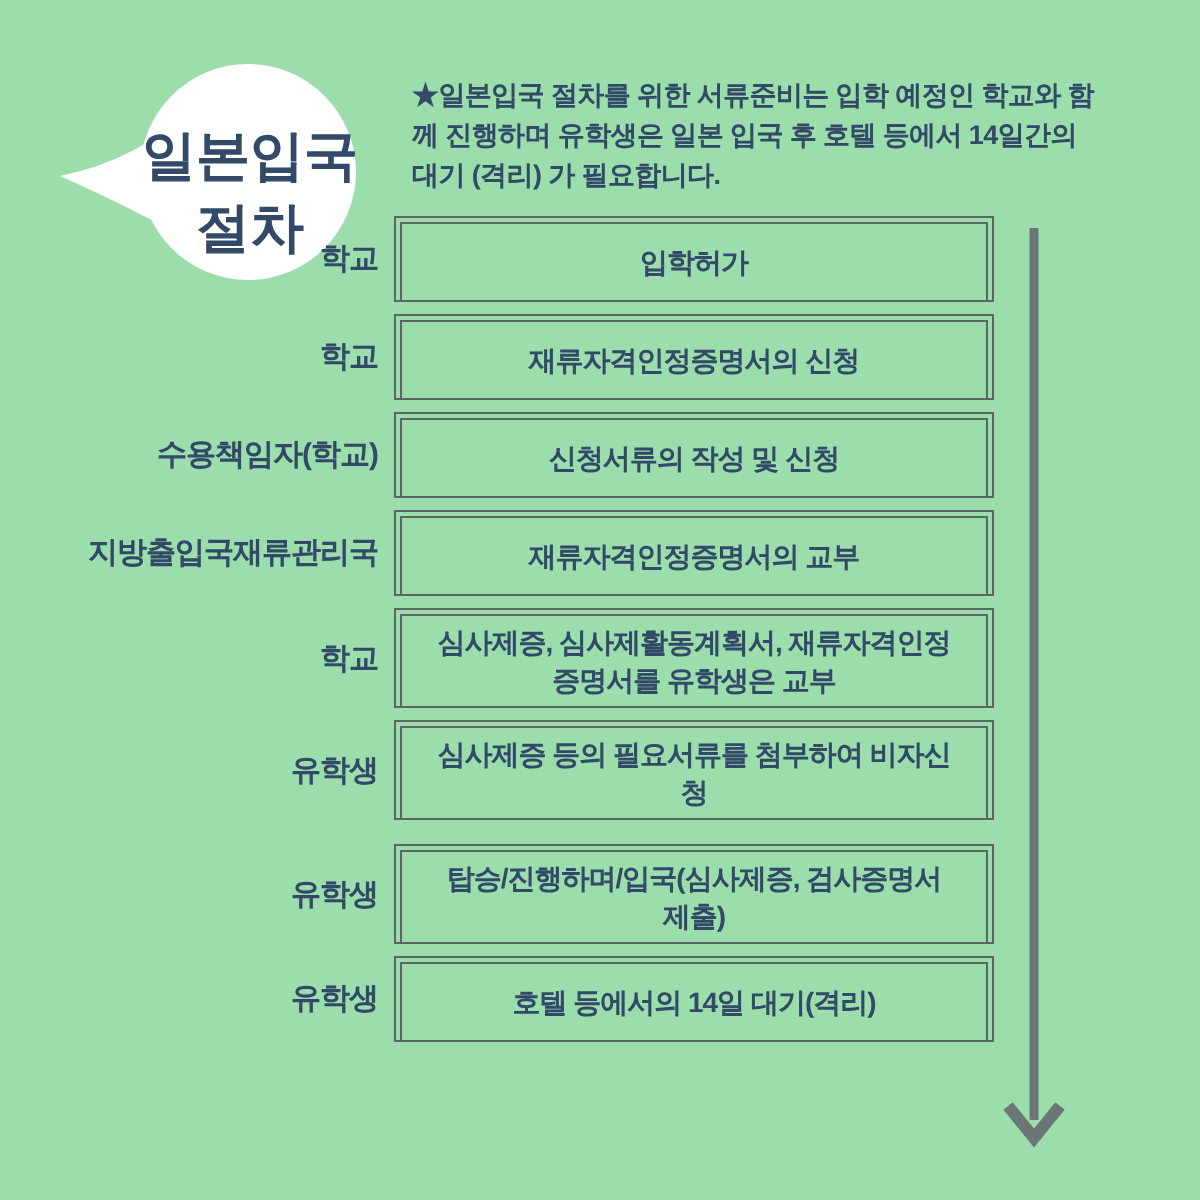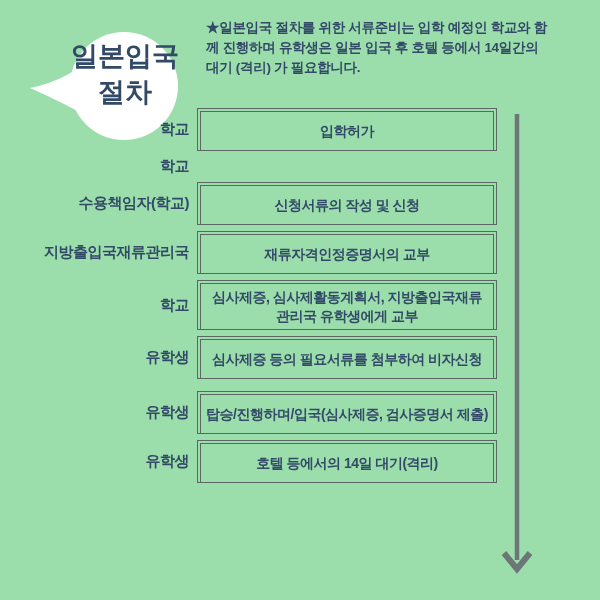--- a/index.html
+++ b/index.html
@@ -7,27 +7,27 @@
     position: relative;
     width: 600px; height: 600px;
     background: var(--bg, #9CDEAB);
     overflow: hidden;
     font-family: "Liberation Sans", sans-serif;
     color: var(--ink, #324A68);
   }
   
   #bubble-svg { position:absolute; left:0; top:0; }
   .bubble-title {
-    position:absolute; left:64px; top:38px; width:122px;
+    position:absolute; left:64px; top:60px; width:122px;
     text-align:center; font-weight:bold; font-size:27px; line-height:36px;
     color: var(--ink, #324A68);
   }
   
   .intro {
-    position:absolute; left:206px; top:18px; width:345px;
+    position:absolute; left:206px; top:38px; width:345px;
     font-size:13.5px; line-height:20px; font-weight:bold;
     color: var(--ink, #324A68);
     letter-spacing:-0.3px;
   }
   
   .flow {
     position:absolute; left:0; top:108px; width:497px;
     display:flex; flex-direction:column; gap:6px;
   }
   .flow-row { display:flex; align-items:stretch; }
@@ -40,21 +40,21 @@
   .step-box {
     flex:1;
     border:1.5px solid var(--line, #5C6664);
     padding:2px;
     background:transparent;
   }
   .step-box-inner {
     border:1.5px solid var(--line, #5C6664);
     min-height:31px; height:calc(100% - 3px);
     display:flex; align-items:center; justify-content:center;
-    text-align:center; padding:2px 5px;
+    text-align:center; padding:2px 16px;
     font-size:14px; font-weight:bold; line-height:19px;
     letter-spacing:-0.5px;
   }
   
   #arrow-svg { position:absolute; left:498px; top:104px; }
 </style>
 </head>
 <body>
 
 <div id="canvas" style="--bg: #9CDEAB; --ink: #324A68; --line: #5C6664;">
@@ -72,37 +72,40 @@
 
   <div class="flow">
     <div class="flow-row">
       <div class="actor">학교</div>
       <div class="step-box">
         <div class="step-box-inner">입학허가</div>
       </div>
     </div>
     <div class="flow-row">
       <div class="actor">학교</div>
+      <div class="step-box">
+        <div class="step-box-inner">재류자격인정증명서의 신청</div>
+      </div>
     </div>
     <div class="flow-row">
       <div class="actor">수용책임자(학교)</div>
       <div class="step-box">
         <div class="step-box-inner">신청서류의 작성 및 신청</div>
       </div>
     </div>
     <div class="flow-row">
       <div class="actor">지방출입국재류관리국</div>
       <div class="step-box">
         <div class="step-box-inner">재류자격인정증명서의 교부</div>
       </div>
     </div>
     <div class="flow-row">
       <div class="actor">학교</div>
       <div class="step-box">
-        <div class="step-box-inner">심사제증, 심사제활동계획서, 지방출입국재류관리국 유학생에게 교부</div>
+        <div class="step-box-inner">심사제증, 심사제활동계획서, 재류자격인정증명서를 유학생은 교부</div>
       </div>
     </div>
     <div class="flow-row">
       <div class="actor">유학생</div>
       <div class="step-box">
         <div class="step-box-inner">심사제증 등의 필요서류를 첨부하여 비자신청</div>
       </div>
     </div>
     <div class="flow-row">
     </div>

